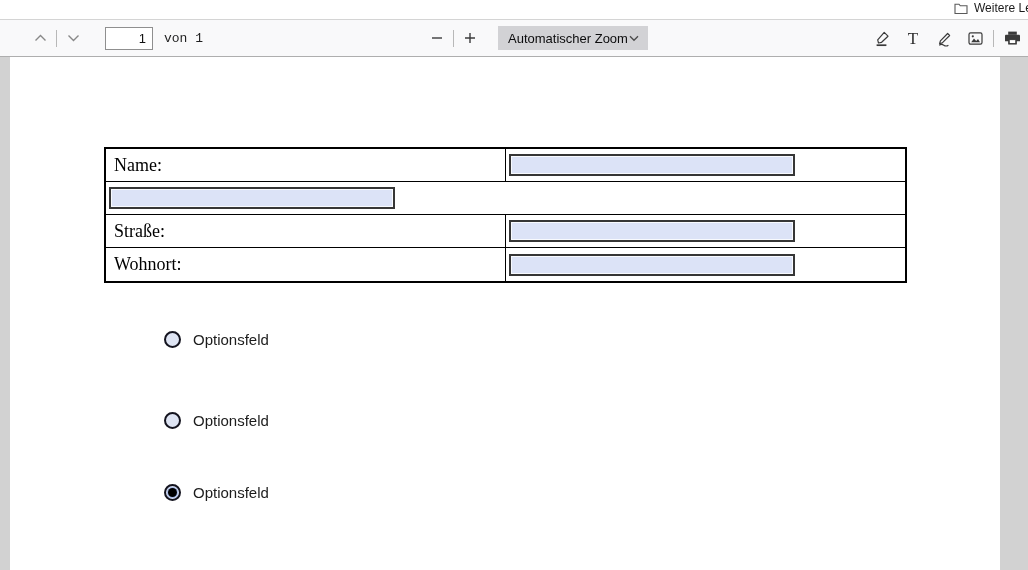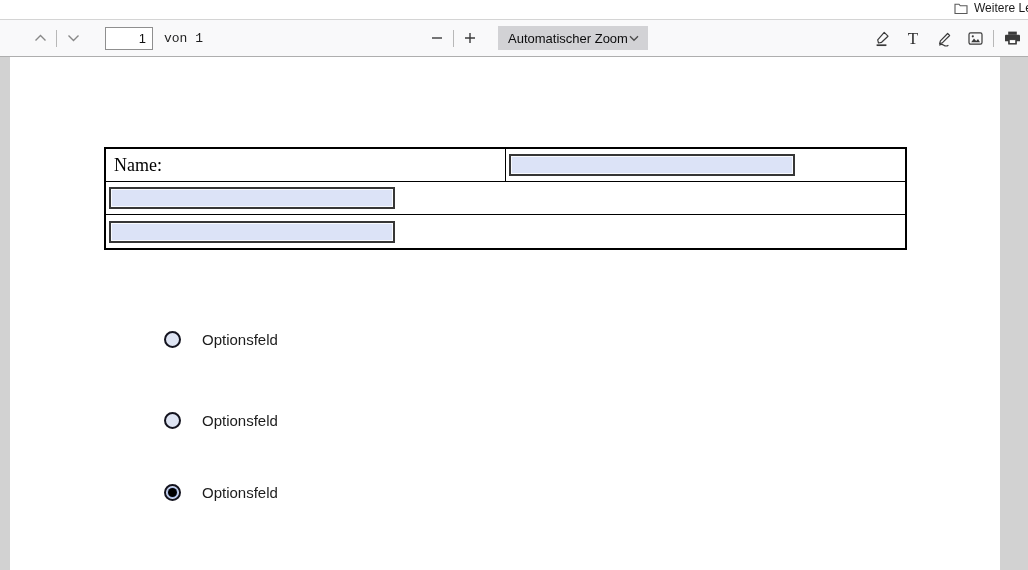--- a/index.html
+++ b/index.html
@@ -42,21 +42,21 @@
   .form-row { display:flex; height:33px; border-bottom:1px solid #000; }
   .form-row:last-child { border-bottom:none; }
   .label-cell { width:400px; border-right:1px solid #000; display:flex; align-items:center;
                 padding-left:8px; font-family:"Liberation Serif", serif; font-size:18px; color:#000; }
   .field-cell { flex:1; display:flex; align-items:center; }
   .pdf-text-field { width:286px; height:22px; margin-left:3px; border:2px solid #363636;
                     background:#dce3f7; box-shadow:inset 0 0 0 1px rgba(255,255,255,.8);
                     font-size:13px; padding:0 3px; font-family:"Liberation Sans", sans-serif; }
 
   
-  .radio-row { position:absolute; display:flex; align-items:center; gap:21px; height:18px; }
+  .radio-row { position:absolute; display:flex; align-items:center; gap:12px; height:18px; }
   .pdf-radio { width:17px; height:17px; border-radius:50%; border:2px solid #14141f; background:#dee4f3;
                display:flex; align-items:center; justify-content:center; cursor:pointer; flex:0 0 auto; }
   .pdf-radio .dot { width:9px; height:9px; border-radius:50%; background:#000;
                     box-shadow:0 0 1px 1px rgba(40,90,200,.35); display:none; }
   .pdf-radio.checked .dot { display:block; }
   .radio-label { font-size:15px; color:#1c1c1c; }
 
   svg { display:block; }
 </style>
 </head>
@@ -174,20 +174,27 @@
           <div class="field-cell">
             <input class="pdf-text-field" value="" style="">
           </div>
         </div>
         <div class="form-row">
           <div class="field-cell">
             <input class="pdf-text-field" value="" style="">
           </div>
         </div>
         <div class="form-row">
+          <div class="label-cell">Straße:</div>
+          <div class="field-cell">
+            <input class="pdf-text-field" value="" style="">
+          </div>
+        </div>
+        <div class="form-row">
+          <div class="label-cell">Wohnort:</div>
           <div class="field-cell">
             <input class="pdf-text-field" value="" style="">
           </div>
         </div>
       </div>
 
       <div class="radio-row" style="left:154px; top:273px;">
         <span class="pdf-radio"></span>
         <span class="radio-label">Optionsfeld</span>
       </div>

